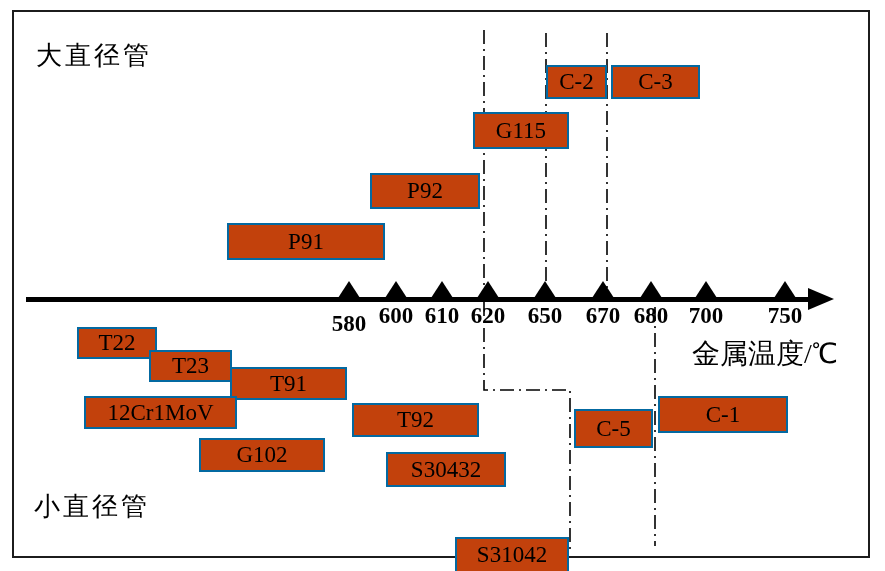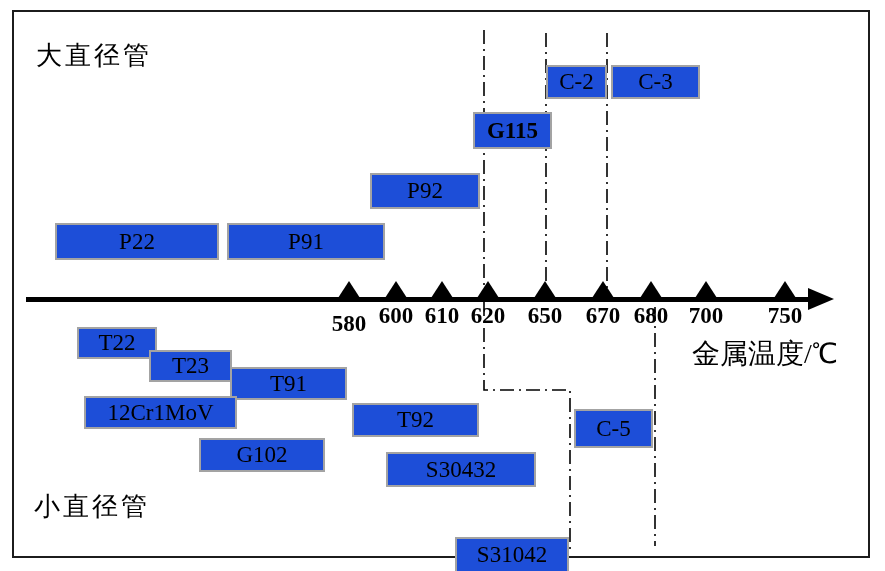--- a/index.html
+++ b/index.html
@@ -15,21 +15,21 @@
   }
   .region-title { position:absolute; font-size:26px; letter-spacing:3px; z-index:1; }
   .tick-label {
     position:absolute; top:303px; width:60px; text-align:center;
     font-size:23px; font-weight:bold; z-index:1;
   }
   .axis-unit { position:absolute; left:692px; top:335px; font-size:28px; z-index:1; }
   .lines { position:absolute; left:0; top:0; z-index:2; pointer-events:none; }
   .dd { stroke:#000; stroke-width:1.6; stroke-dasharray:14 5 2 5; fill:none; }
   .box {
-    position:absolute; border:2px solid #a3a3a3; background:#1d4ed8;
+    position:absolute; border:2px solid #0369a1; background:#c2410c;
     display:flex; align-items:center; justify-content:center;
     font-size:23px; z-index:3; white-space:nowrap;
   }
   .axis-line { position:absolute; left:26px; top:297px; width:788px; height:5px; background:#000; z-index:4; }
   .axis-arrow {
     position:absolute; left:808px; top:288px; width:0; height:0;
     border-left:26px solid #000; border-top:11px solid transparent; border-bottom:11px solid transparent;
     z-index:4;
   }
   .tri {
@@ -49,36 +49,36 @@
   <div class="region-title" style="left:34px; top:489px;">小直径管</div>
 
   <svg class="lines" width="885" height="571">
     <line class="dd" x1="484" y1="30" x2="484" y2="297"></line>
     <line class="dd" x1="546" y1="33" x2="546" y2="297"></line>
     <line class="dd" x1="607" y1="33" x2="607" y2="297"></line>
     <polyline class="dd" points="484,302 484,390 570,390 570,552"></polyline>
     <line class="dd" x1="655" y1="307" x2="655" y2="546"></line>
   </svg>
 
-  <div class="box" style="left:55px;  top:223px; width:164px; height:37px;">P22</div>
   <div class="box" style="left:227px; top:223px; width:158px; height:37px;">P91</div>
   <div class="box" style="left:370px; top:173px; width:110px; height:36px;">P92</div>
-  <div class="box" style="left:473px; top:112px; width:79px;  height:37px;font-weight:bold;">G115</div>
+  <div class="box" style="left:473px; top:112px; width:96px;  height:37px;">G115</div>
   <div class="box" style="left:546px; top:65px;  width:61px;  height:34px;">C-2</div>
   <div class="box" style="left:611px; top:65px;  width:89px;  height:34px;">C-3</div>
 
   <div class="box" style="left:77px;  top:327px; width:80px;  height:32px;">T22</div>
   <div class="box" style="left:149px; top:350px; width:83px;  height:32px;">T23</div>
   <div class="box" style="left:230px; top:367px; width:117px; height:33px;">T91</div>
   <div class="box" style="left:84px;  top:396px; width:153px; height:33px;">12Cr1MoV</div>
   <div class="box" style="left:352px; top:403px; width:127px; height:34px;">T92</div>
   <div class="box" style="left:199px; top:438px; width:126px; height:34px;">G102</div>
-  <div class="box" style="left:386px; top:452px; width:150px; height:35px;">S30432</div>
+  <div class="box" style="left:386px; top:452px; width:120px; height:35px;">S30432</div>
   <div class="box" style="left:455px; top:492px; width:114px; height:36px;margin-top:45px;">S31042</div>
   <div class="box" style="left:574px; top:409px; width:79px;  height:39px;">C-5</div>
+  <div class="box" style="left:658px; top:396px; width:130px; height:37px;">C-1</div>
 
   <div class="axis-line"></div>
   <div class="axis-arrow"></div>
 
   <div class="tri" style="left:338px;"></div>
   <div class="tri" style="left:385px;"></div>
   <div class="tri" style="left:431px;"></div>
   <div class="tri" style="left:477px;"></div>
   <div class="tri" style="left:534px;"></div>
   <div class="tri" style="left:592px;"></div>

